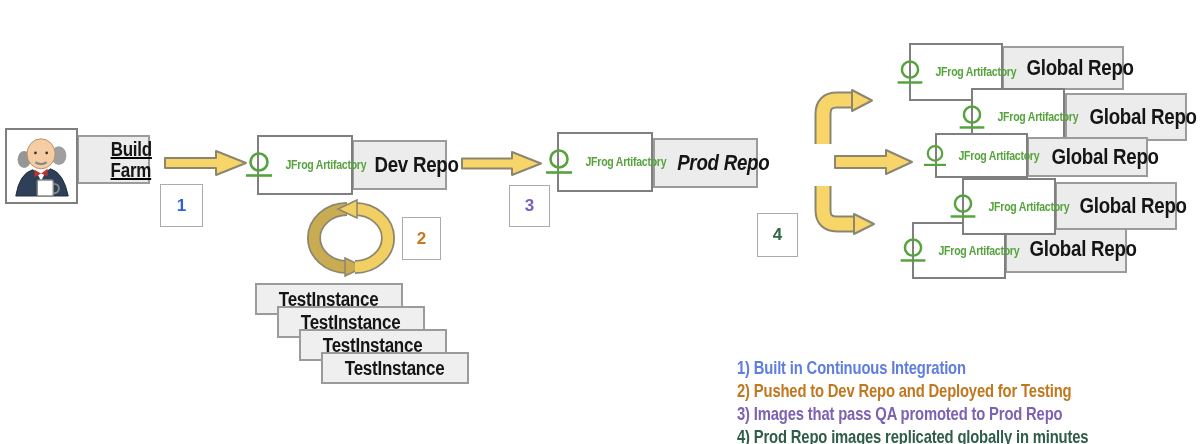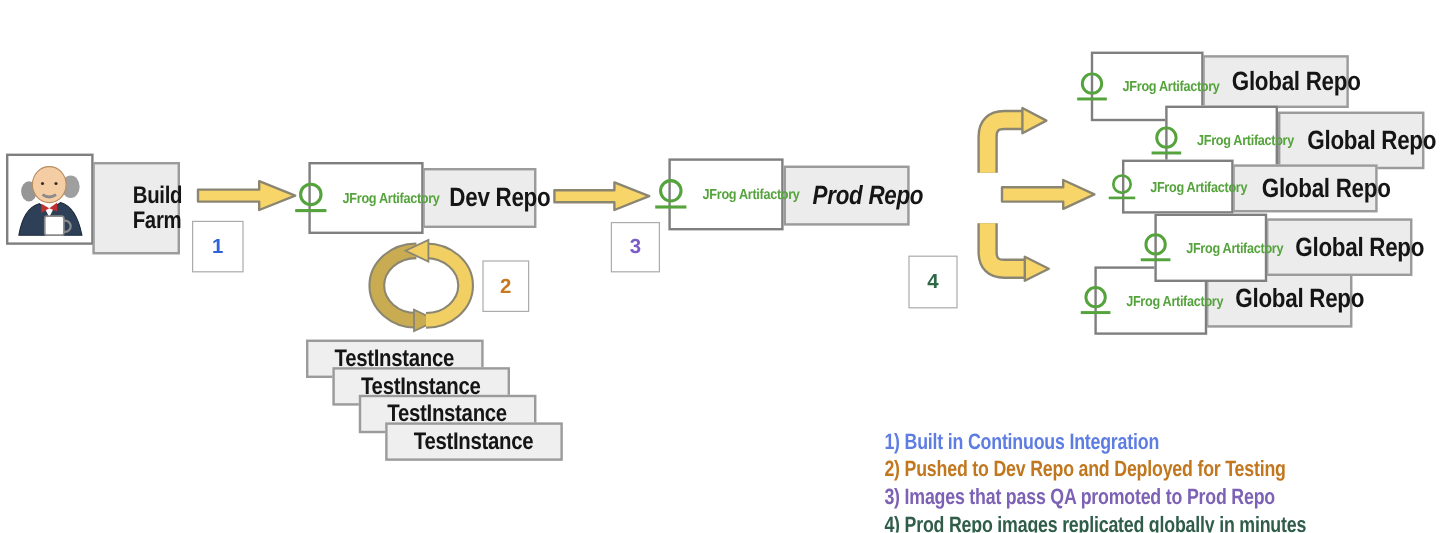--- a/index.html
+++ b/index.html
@@ -23,21 +23,21 @@
   
   .legend{position:absolute;left:737px;top:356px;}
   .legend-line{font-weight:700;font-size:18.5px;line-height:23px;white-space:nowrap;transform:scaleX(.8);transform-origin:left center;letter-spacing:-.2px;}
   svg{position:absolute;overflow:visible;}
 </style>
 </head>
 <body>
 
 <div class="canvas">
 
-  <div class="box gray-box two-line" style="left:77px;top:135px;width:73px;height:77px;z-index:1;">
+  <div class="box gray-box two-line" style="left:77px;top:135px;width:73px;height:49px;z-index:1;text-decoration:underline;">
     <span class="node-label" style="font-size:20px;">Build</span>
     <span class="node-label" style="font-size:20px;">Farm</span>
   </div>
   <div class="box white-box" style="left:5px;top:128px;width:73px;height:76px;z-index:2;display:flex;align-items:center;justify-content:center;">
     <svg width="60" height="66" viewBox="0 0 64 68" style="position:static;">
       <ellipse cx="13" cy="27" rx="7" ry="9" fill="#969696"></ellipse>
       <ellipse cx="50" cy="23" rx="8" ry="10" fill="#9f9f9f"></ellipse>
       <path d="M4,66 Q8,42 22,38 L31,44 L41,37 Q55,41 60,66 Z" fill="#2e4057" stroke="#1e2a3a" stroke-width="1"></path>
       <ellipse cx="31" cy="21" rx="15" ry="16" fill="#f4cda4" stroke="#b98d5f" stroke-width="1"></ellipse>
       <circle cx="25" cy="20" r="1.4" fill="#3a2d20"></circle>

